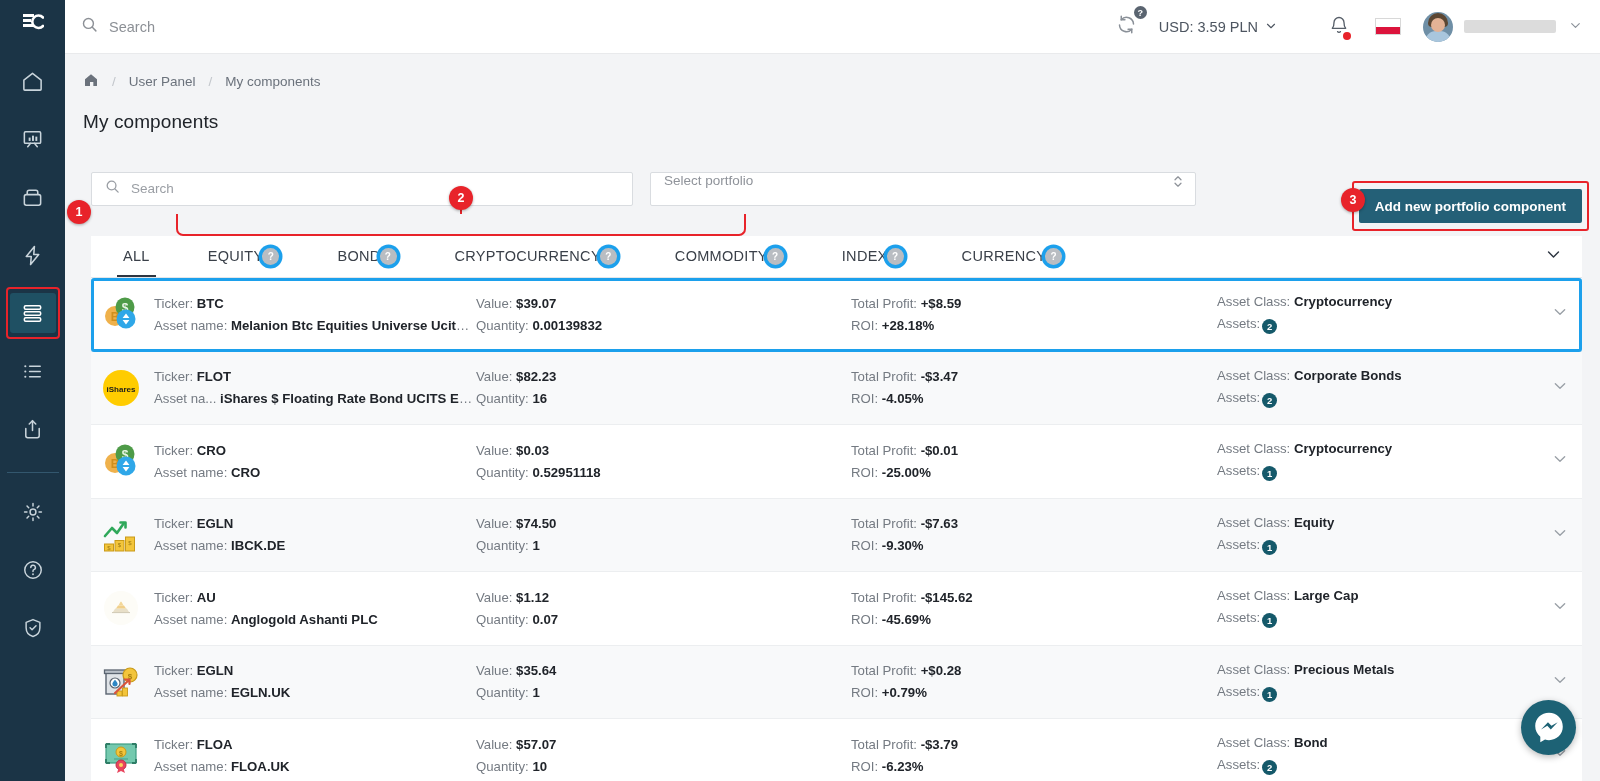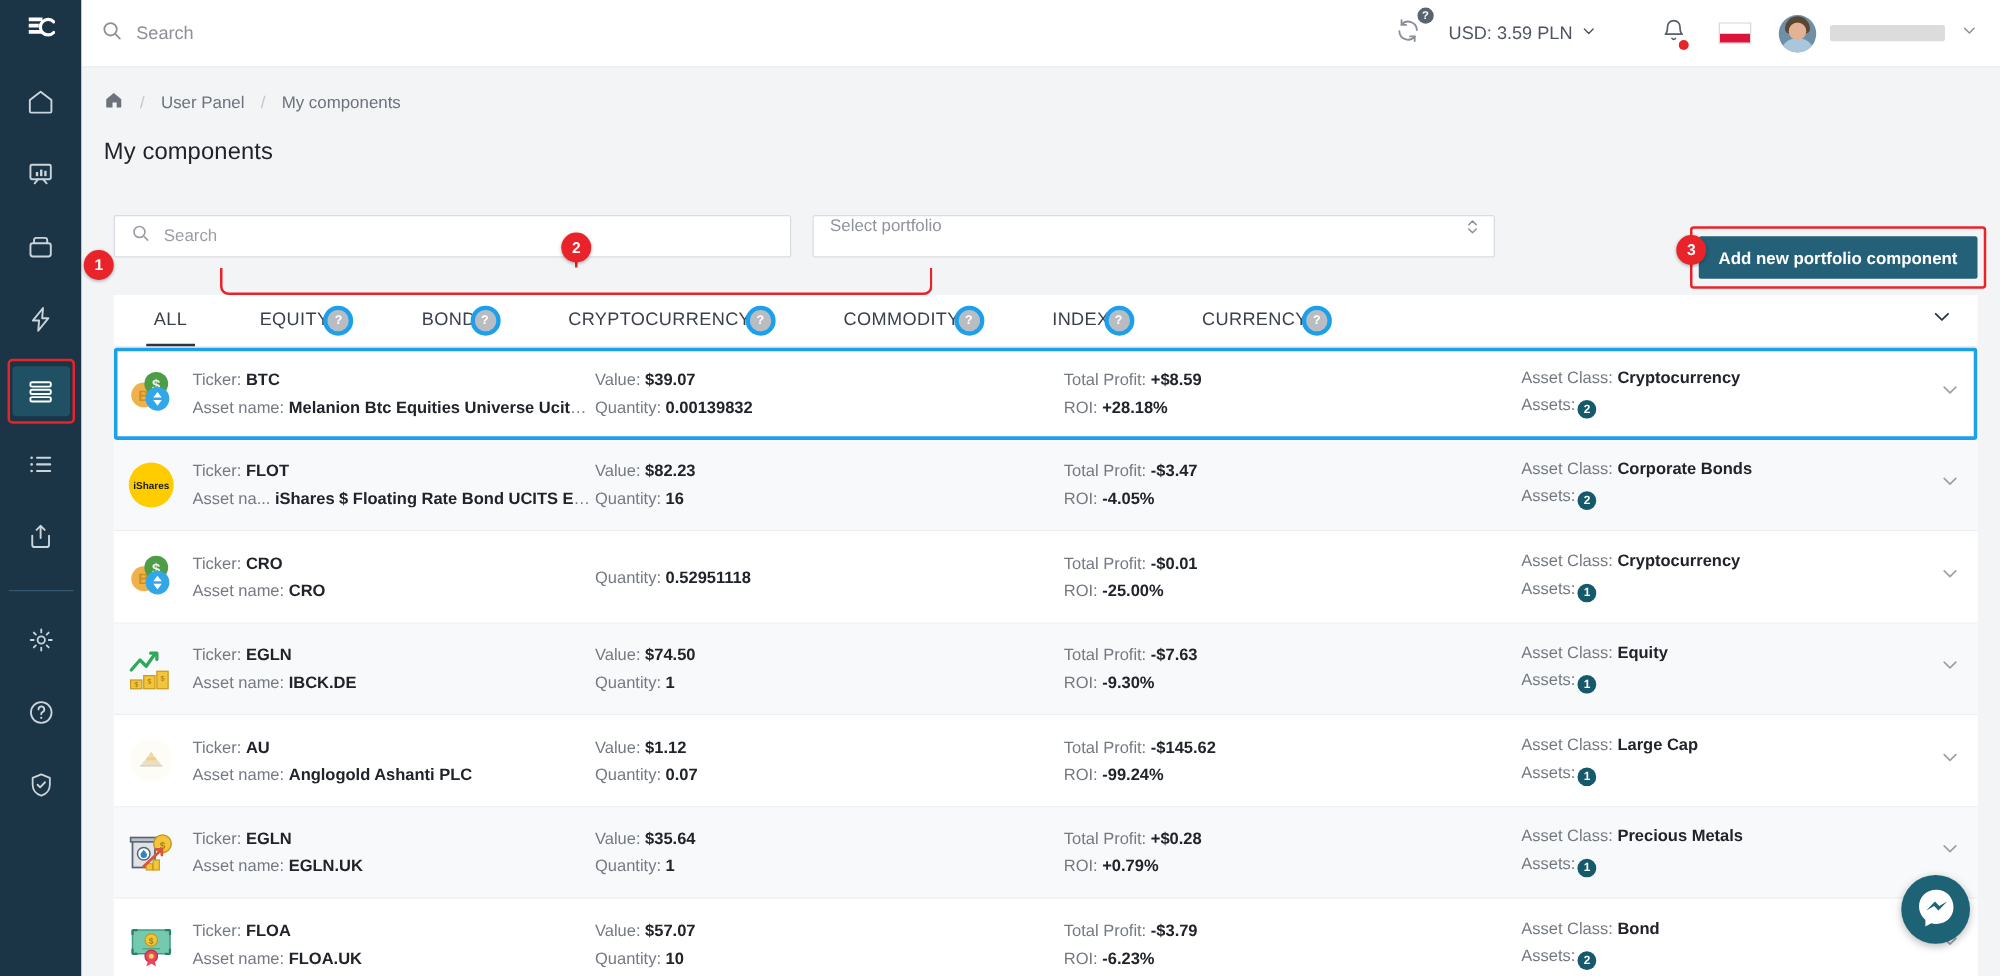--- a/index.html
+++ b/index.html
@@ -486,20 +486,21 @@
               <text x="24" y="18" font-size="12" fill="#e9f5e6" text-anchor="middle" font-family="Liberation Sans" font-weight="bold">$</text>
             <circle cx="25" cy="25" r="9.5" fill="#2fa7e8"></circle>
               <path d="M25 19.5 21.6 24h6.8zM25 30.5 21.6 26h6.8z" fill="#fff"></path>
           </svg>
         </div>
         <div class="col col-a">
           <div class="line"><span>Ticker:</span> <b>CRO</b></div>
           <div class="line"><span>Asset name:</span> <b>CRO</b></div>
         </div>
         <div class="col col-b">
+          <div class="line"><span>Value:</span> <b>$0.03</b></div>
           <div class="line"><span>Quantity:</span> <b>0.52951118</b></div>
         </div>
         <div class="col col-c">
           <div class="line"><span>Total Profit:</span> <b class="neg">-$0.01</b></div>
           <div class="line"><span>ROI:</span> <b class="neg">-25.00%</b></div>
         </div>
         <div class="col col-d">
           <div class="line"><span>Asset Class:</span> <b>Cryptocurrency</b></div>
           <div class="line"><span>Assets:</span><span class="assets-badge">1</span></div>
         </div>
@@ -563,21 +564,21 @@
         <div class="col col-a">
           <div class="line"><span>Ticker:</span> <b>AU</b></div>
           <div class="line"><span>Asset name:</span> <b>Anglogold Ashanti PLC</b></div>
         </div>
         <div class="col col-b">
           <div class="line"><span>Value:</span> <b>$1.12</b></div>
           <div class="line"><span>Quantity:</span> <b>0.07</b></div>
         </div>
         <div class="col col-c">
           <div class="line"><span>Total Profit:</span> <b class="neg">-$145.62</b></div>
-          <div class="line"><span>ROI:</span> <b class="neg">-99.24%</b></div>
+          <div class="line"><span>ROI:</span> <b class="neg">-45.69%</b></div>
         </div>
         <div class="col col-d">
           <div class="line"><span>Asset Class:</span> <b>Large Cap</b></div>
           <div class="line"><span>Assets:</span><span class="assets-badge">1</span></div>
         </div>
         <div class="row-chev">
           <span>
             <svg width="16" height="16" viewBox="0 0 24 24" fill="none" stroke="#9aa0a7" stroke-width="2" stroke-linecap="round" stroke-linejoin="round">
                 <path d="m5 8.5 7 7 7-7"></path>
               </svg>

